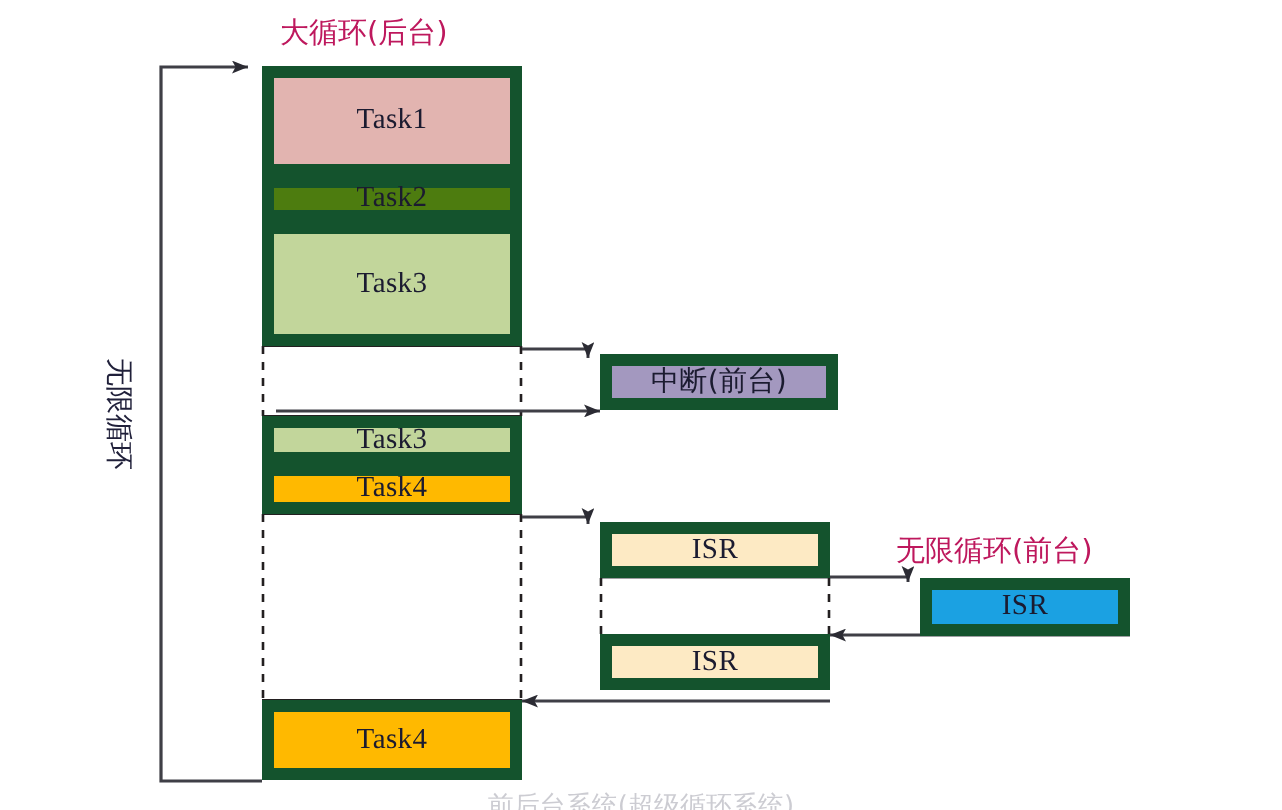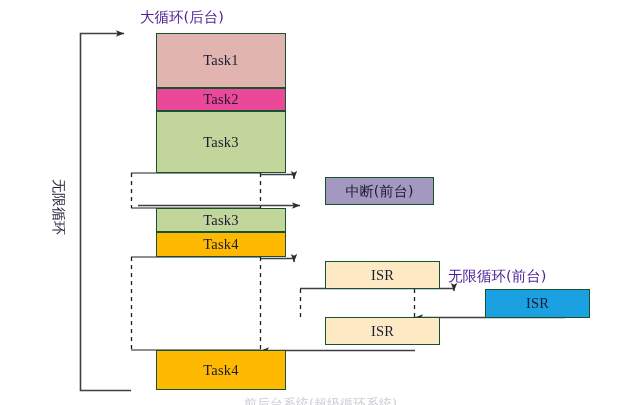--- a/index.html
+++ b/index.html
@@ -25,35 +25,34 @@
   svg.layer {
     position: absolute;
     left: 0; top: 0;
     width: 641px;
     height: 405px;
     pointer-events: none;
   }
   .box {
     position: absolute;
     box-sizing: border-box;
-    border: 1px solid #14532d;
+    border: 6px solid #14532d;
     display: flex;
     align-items: center;
     justify-content: center;
     font-size: 14.5px;
     letter-spacing: 0.2px;
     line-height: 1;
     color: #1b1b30;
     white-space: nowrap;
-    margin-left: 25px;
   }
   .label {
     position: absolute;
     font-size: 15px;
-    color: #4c1d95;
+    color: #be185d;
     white-space: nowrap;
     line-height: 1;
   }
   .label-cjk {
     font-family: "DejaVu Sans", "Liberation Sans", sans-serif;
     font-size: 14.5px;
   }
   .box-cjk {
     font-family: "DejaVu Sans", "Liberation Sans", sans-serif;
     font-size: 14px;
@@ -147,31 +146,31 @@
   </svg>
 
   <div class="label label-cjk" style="left:140px; top:10px;">大循环(后台)</div>
 
   <div class="label label-cjk" style="left:448px; top:269px;">无限循环(前台)</div>
 
   <div class="vlabel" style="left:66px; top:179px;">无限循环</div>
 
   <div class="box" style="left:131px; top:33px; width:130px; height:55px; background:#e2b4b0;">Task1</div>
 
-  <div class="box" style="left:131px; top:88px; width:130px; height:23px; background:#ec4899;">Task2</div>
+  <div class="box" style="left:131px; top:88px; width:130px; height:23px; background:#4d7c0f;">Task2</div>
 
   <div class="box" style="left:131px; top:111px; width:130px; height:62px; background:#c2d69b;">Task3</div>
 
   <div class="box" style="left:131px; top:208px; width:130px; height:24px; background:#c2d69b;">Task3</div>
 
   <div class="box" style="left:131px; top:232px; width:130px; height:25px; background:#ffb900;">Task4</div>
 
   <div class="box" style="left:131px; top:350px; width:130px; height:40px; background:#ffb900;">Task4</div>
 
-  <div class="box box-cjk" style="left:300px; top:177px; width:109px; height:28px; background:#a398bf;">中断(前台)</div>
+  <div class="box box-cjk" style="left:300px; top:177px; width:119px; height:28px; background:#a398bf;">中断(前台)</div>
 
   <div class="box" style="left:300px; top:261px; width:115px; height:28px; background:#fdeac4;">ISR</div>
 
   <div class="box" style="left:300px; top:317px; width:115px; height:28px; background:#fdeac4;">ISR</div>
 
   <div class="box" style="left:460px; top:289px; width:105px; height:29px; background:#1ba1e2;">ISR</div>
 
   <div class="bottom-caption" style="top:397px;">前后台系统(超级循环系统)</div>
 
 </div>

